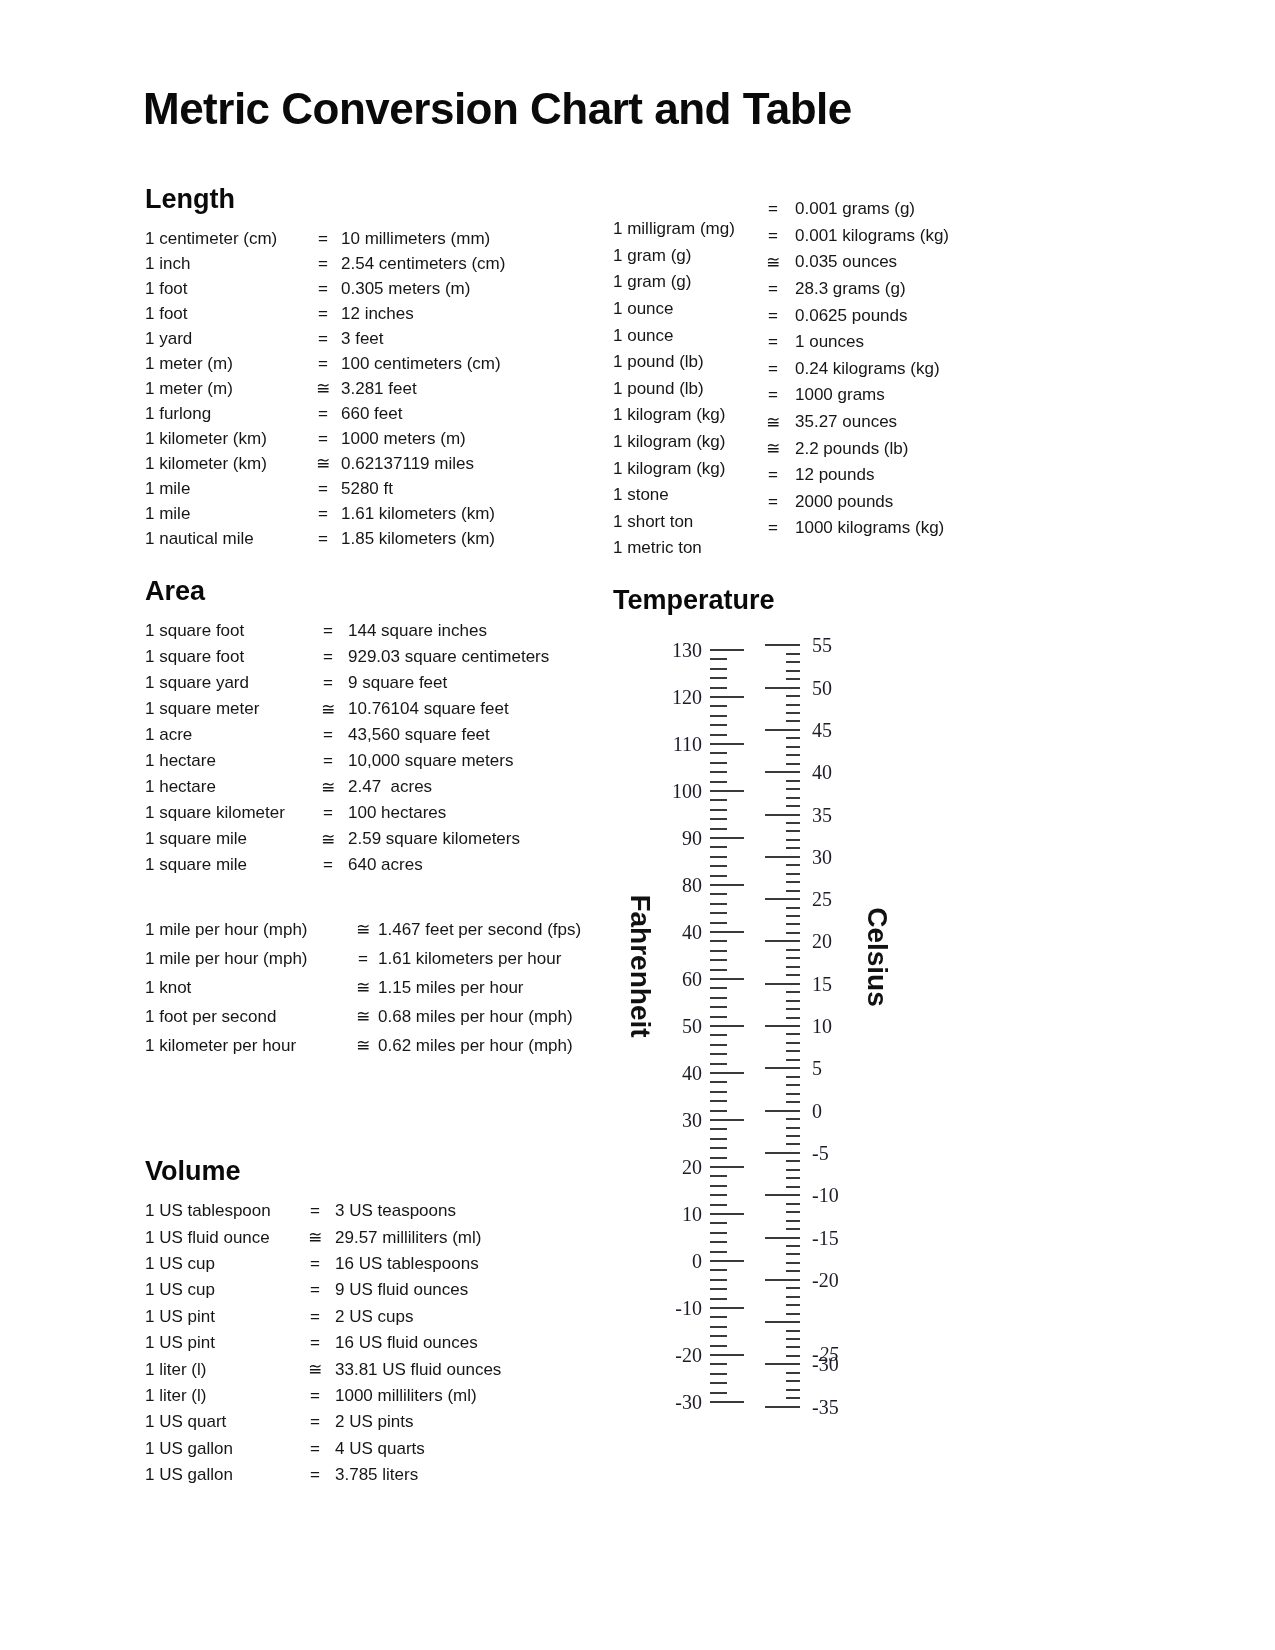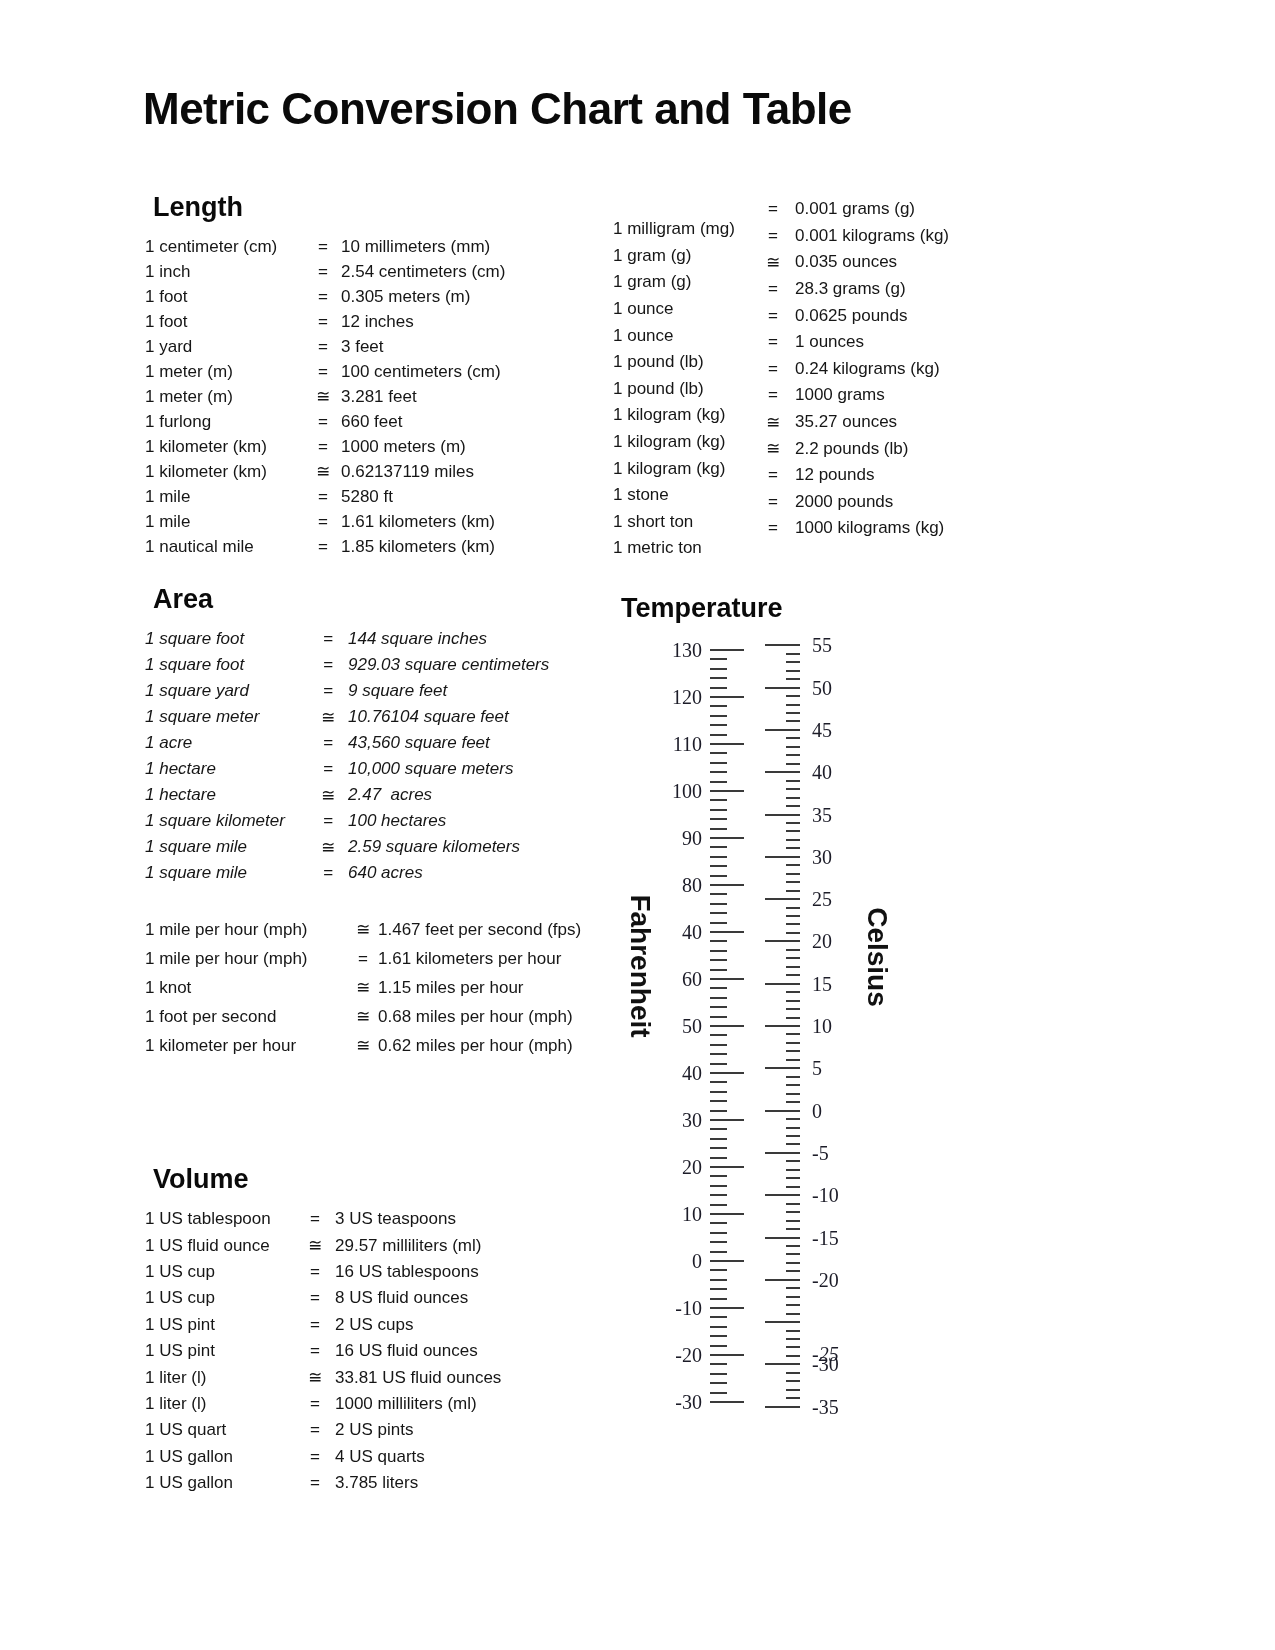--- a/index.html
+++ b/index.html
@@ -11,40 +11,40 @@
     color:#111111;
     overflow:hidden;
   }
   h1.doc-title{
     position:absolute;left:143px;top:86px;
     margin:0;font-size:44px;line-height:1.05;font-weight:bold;
     letter-spacing:-0.5px;color:#0a0a0a;white-space:nowrap;
   }
   .conv{position:absolute;}
   .conv h2{
-    margin:8px;font-size:27px;line-height:30px;font-weight:bold;color:#0a0a0a;
+    margin:0;font-size:27px;line-height:30px;font-weight:bold;color:#0a0a0a;
   }
   .conv .rows{margin-top:12px;}
   .row{display:flex;align-items:center;font-size:17px;color:#161616;}
   .row .unit{flex:none;white-space:nowrap;}
   .row .rel{flex:none;text-align:center;white-space:nowrap;}
   .row .val{flex:none;white-space:pre;}
 
   [data-section="length"]{left:145px;top:184px;}
   [data-section="length"] .row{height:25px;}
   [data-section="length"] .unit{width:160px;}
   [data-section="length"] .rel{width:36px;}
 
   [data-section="weight"]{left:613px;top:184px;}
   [data-section="weight"] .row{height:26.6px;}
   [data-section="weight"] .unit{width:138px;margin-top:40px;}
   [data-section="weight"] .rel{width:44px;}
 
   [data-section="area"]{left:145px;top:576px;}
-  [data-section="area"] .row{height:26px;font-style:italic;}
+  [data-section="area"] .row{height:26px;}
   [data-section="area"] .unit{width:163px;}
   [data-section="area"] .rel{width:40px;}
 
   [data-section="speed"]{left:145px;top:903px;}
   [data-section="speed"] .row{height:29px;}
   [data-section="speed"] .unit{width:203px;}
   [data-section="speed"] .rel{width:30px;}
 
   [data-section="volume"]{left:145px;top:1156px;}
   [data-section="volume"] .row{height:26.4px;}
@@ -325,21 +325,21 @@
           <span class="val">29.57 milliliters (ml)</span>
         </div>
         <div class="row">
           <span class="unit">1 US cup</span>
           <span class="rel">=</span>
           <span class="val">16 US tablespoons</span>
         </div>
         <div class="row">
           <span class="unit">1 US cup</span>
           <span class="rel">=</span>
-          <span class="val">8 US fluid ounces</span>
+          <span class="val">9 US fluid ounces</span>
         </div>
         <div class="row">
           <span class="unit">1 US pint</span>
           <span class="rel">=</span>
           <span class="val">2 US cups</span>
         </div>
         <div class="row">
           <span class="unit">1 US pint</span>
           <span class="rel">=</span>
           <span class="val">16 US fluid ounces</span>

